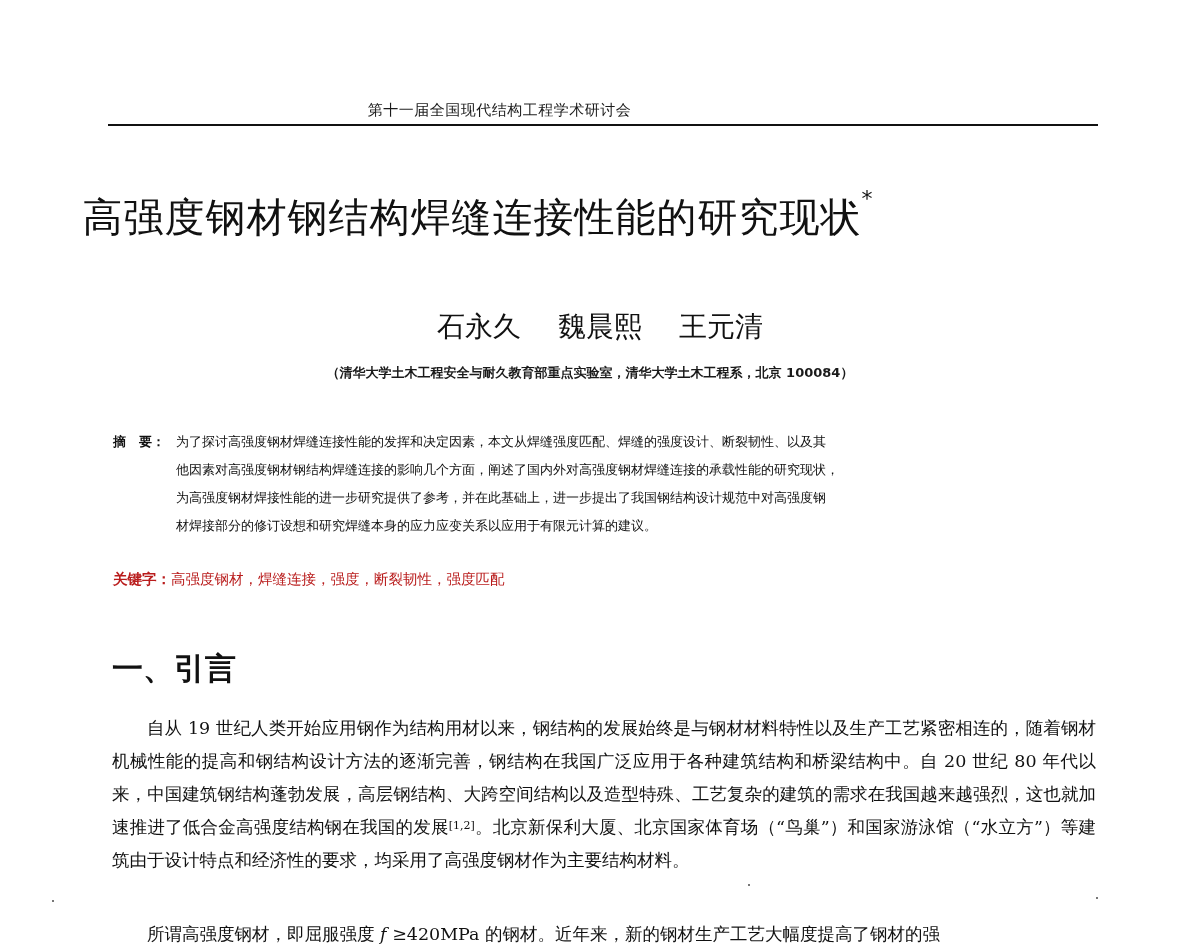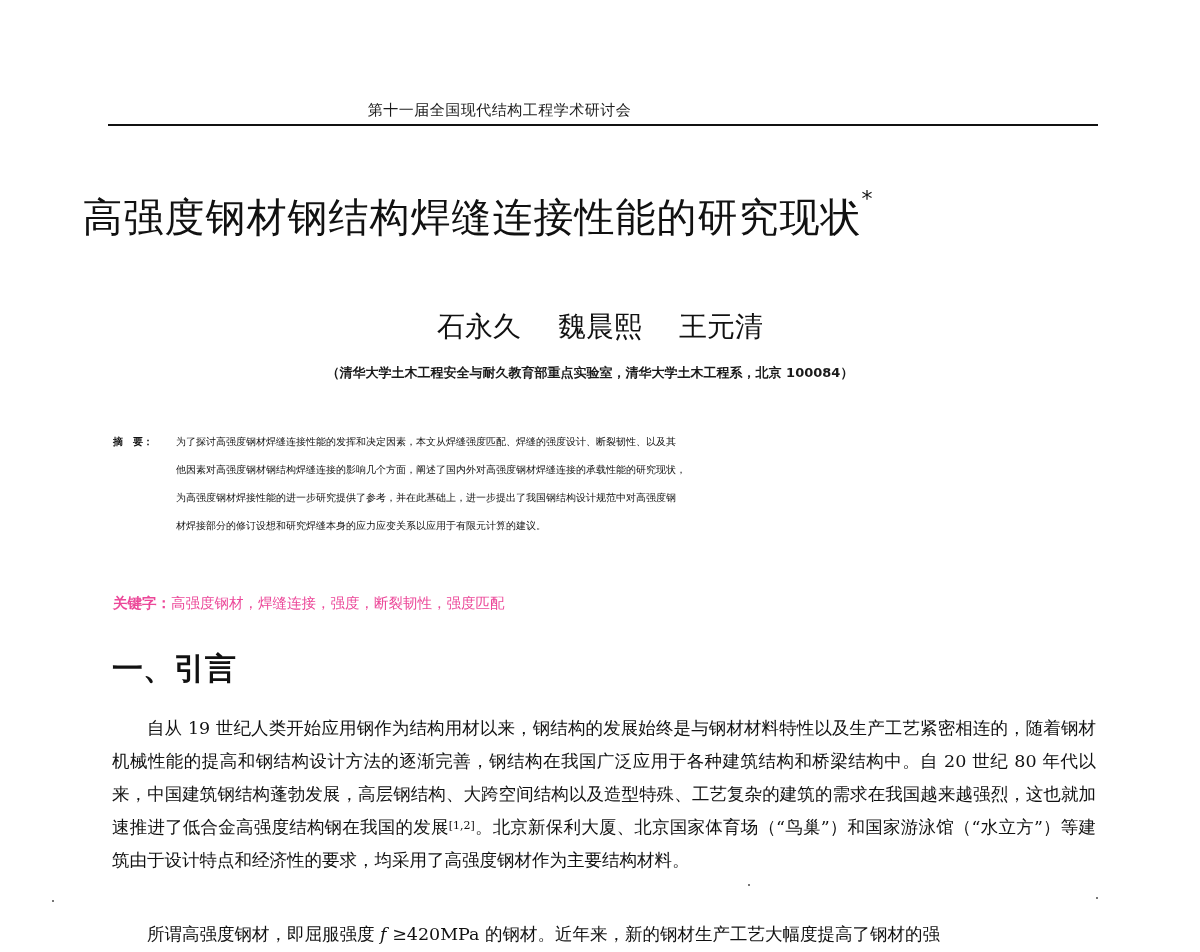--- a/index.html
+++ b/index.html
@@ -73,44 +73,44 @@
       font-size: 13px;
       font-weight: bold;
       color: #1a1a1a;
     }
     .abstract {
       position: absolute;
       left: 113px;
       top: 428px;
       width: 982px;
       font-family: "DejaVu Sans", sans-serif;
-      font-size: 10px;
+      font-size: 13px;
       line-height: 28px;
       color: #111111;
     }
     .abstract-label {
       position: absolute;
       left: 0;
       top: 0;
       font-weight: bold;
       letter-spacing: 0;
     }
     .abstract-body {
       margin-left: 63px;
       text-align: justify;
       text-align-last: left;
     }
     .keywords {
       position: absolute;
       left: 113px;
-      top: 592px;
+      top: 568px;
       font-family: Liberation Sans, sans-serif;
       font-size: 14.5px;
       line-height: 22px;
-      color: #ec4899;
+      color: #b91c1c;
     }
     .keywords-label {
       font-weight: bold;
     }
     .section-heading {
       position: absolute;
       left: 112px;
       top: 648px;
       font-family: "DejaVu Sans", sans-serif;
       font-size: 31px;

